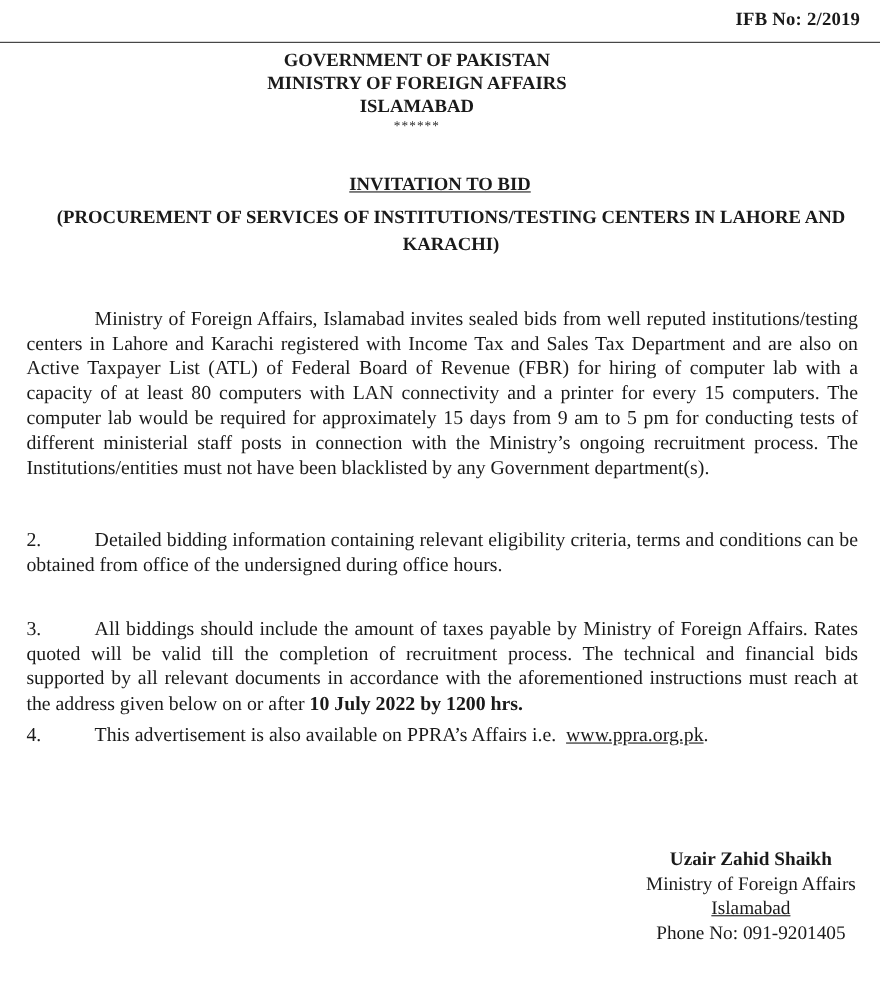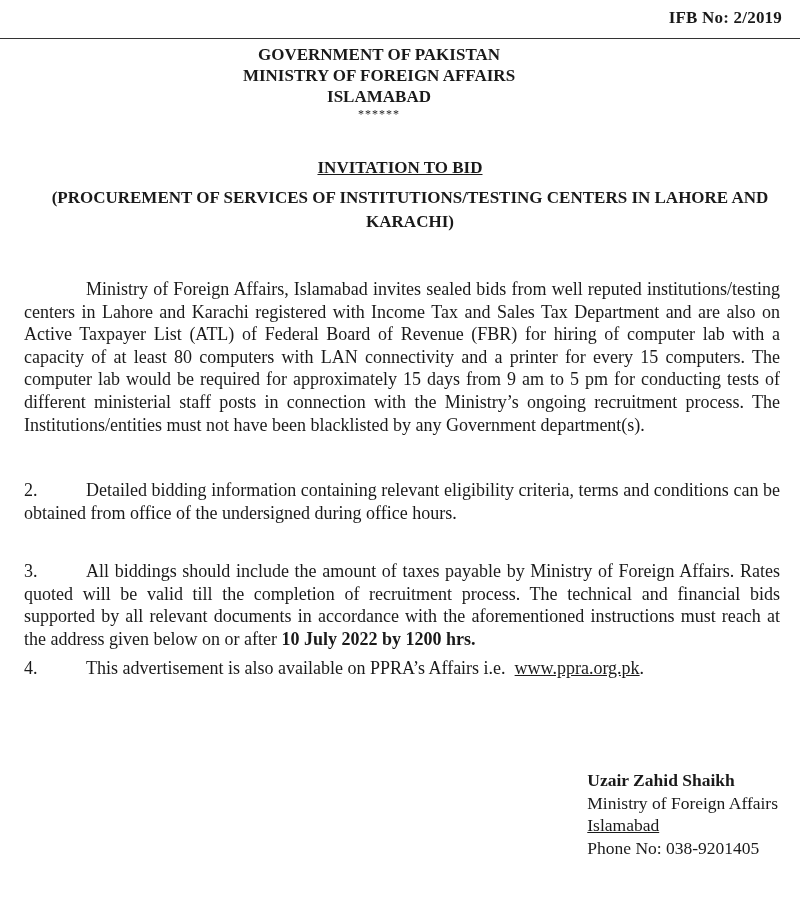--- a/index.html
+++ b/index.html
@@ -33,21 +33,21 @@
       font-size: 18px; line-height: 22.6px; text-align: justify;
     }
     .p1 { top: 278px; text-indent: 62px; }
     .p2 { top: 479px; }
     .p3 { top: 560px; }
     .p4 { top: 657px; }
     .num { display: inline-block; width: 62px; }
     .bold { font-weight: bold; }
     .link { text-decoration: underline; }
     .sig {
-      position: absolute; top: 769px; right: 22px; text-align: left;
+      position: absolute; top: 769px; right: 22px; text-align: center;
       font-size: 17.5px; line-height: 22.5px;
     }
     .sig-name { font-weight: bold; }
     .sig-city { text-decoration: underline; }
   </style>
 </head>
 <body>
 
 <div class="ifb">IFB No: 2/2019</div>
 <div class="rule"></div>
@@ -75,14 +75,14 @@
 
 <div class="para p4">
   <span class="num">4.</span><span>This advertisement is also available on PPRA’s Affairs i.e.</span>&nbsp;
   <a class="link">www.ppra.org.pk</a><span>.</span>
 </div>
 
 <div class="sig">
   <div class="sig-name">Uzair Zahid Shaikh</div>
   <div>Ministry of Foreign Affairs</div>
   <div class="sig-city">Islamabad</div>
-  <div>Phone No: 038-9201405</div>
+  <div>Phone No: 091-9201405</div>
 </div>
 
 </body></html>

